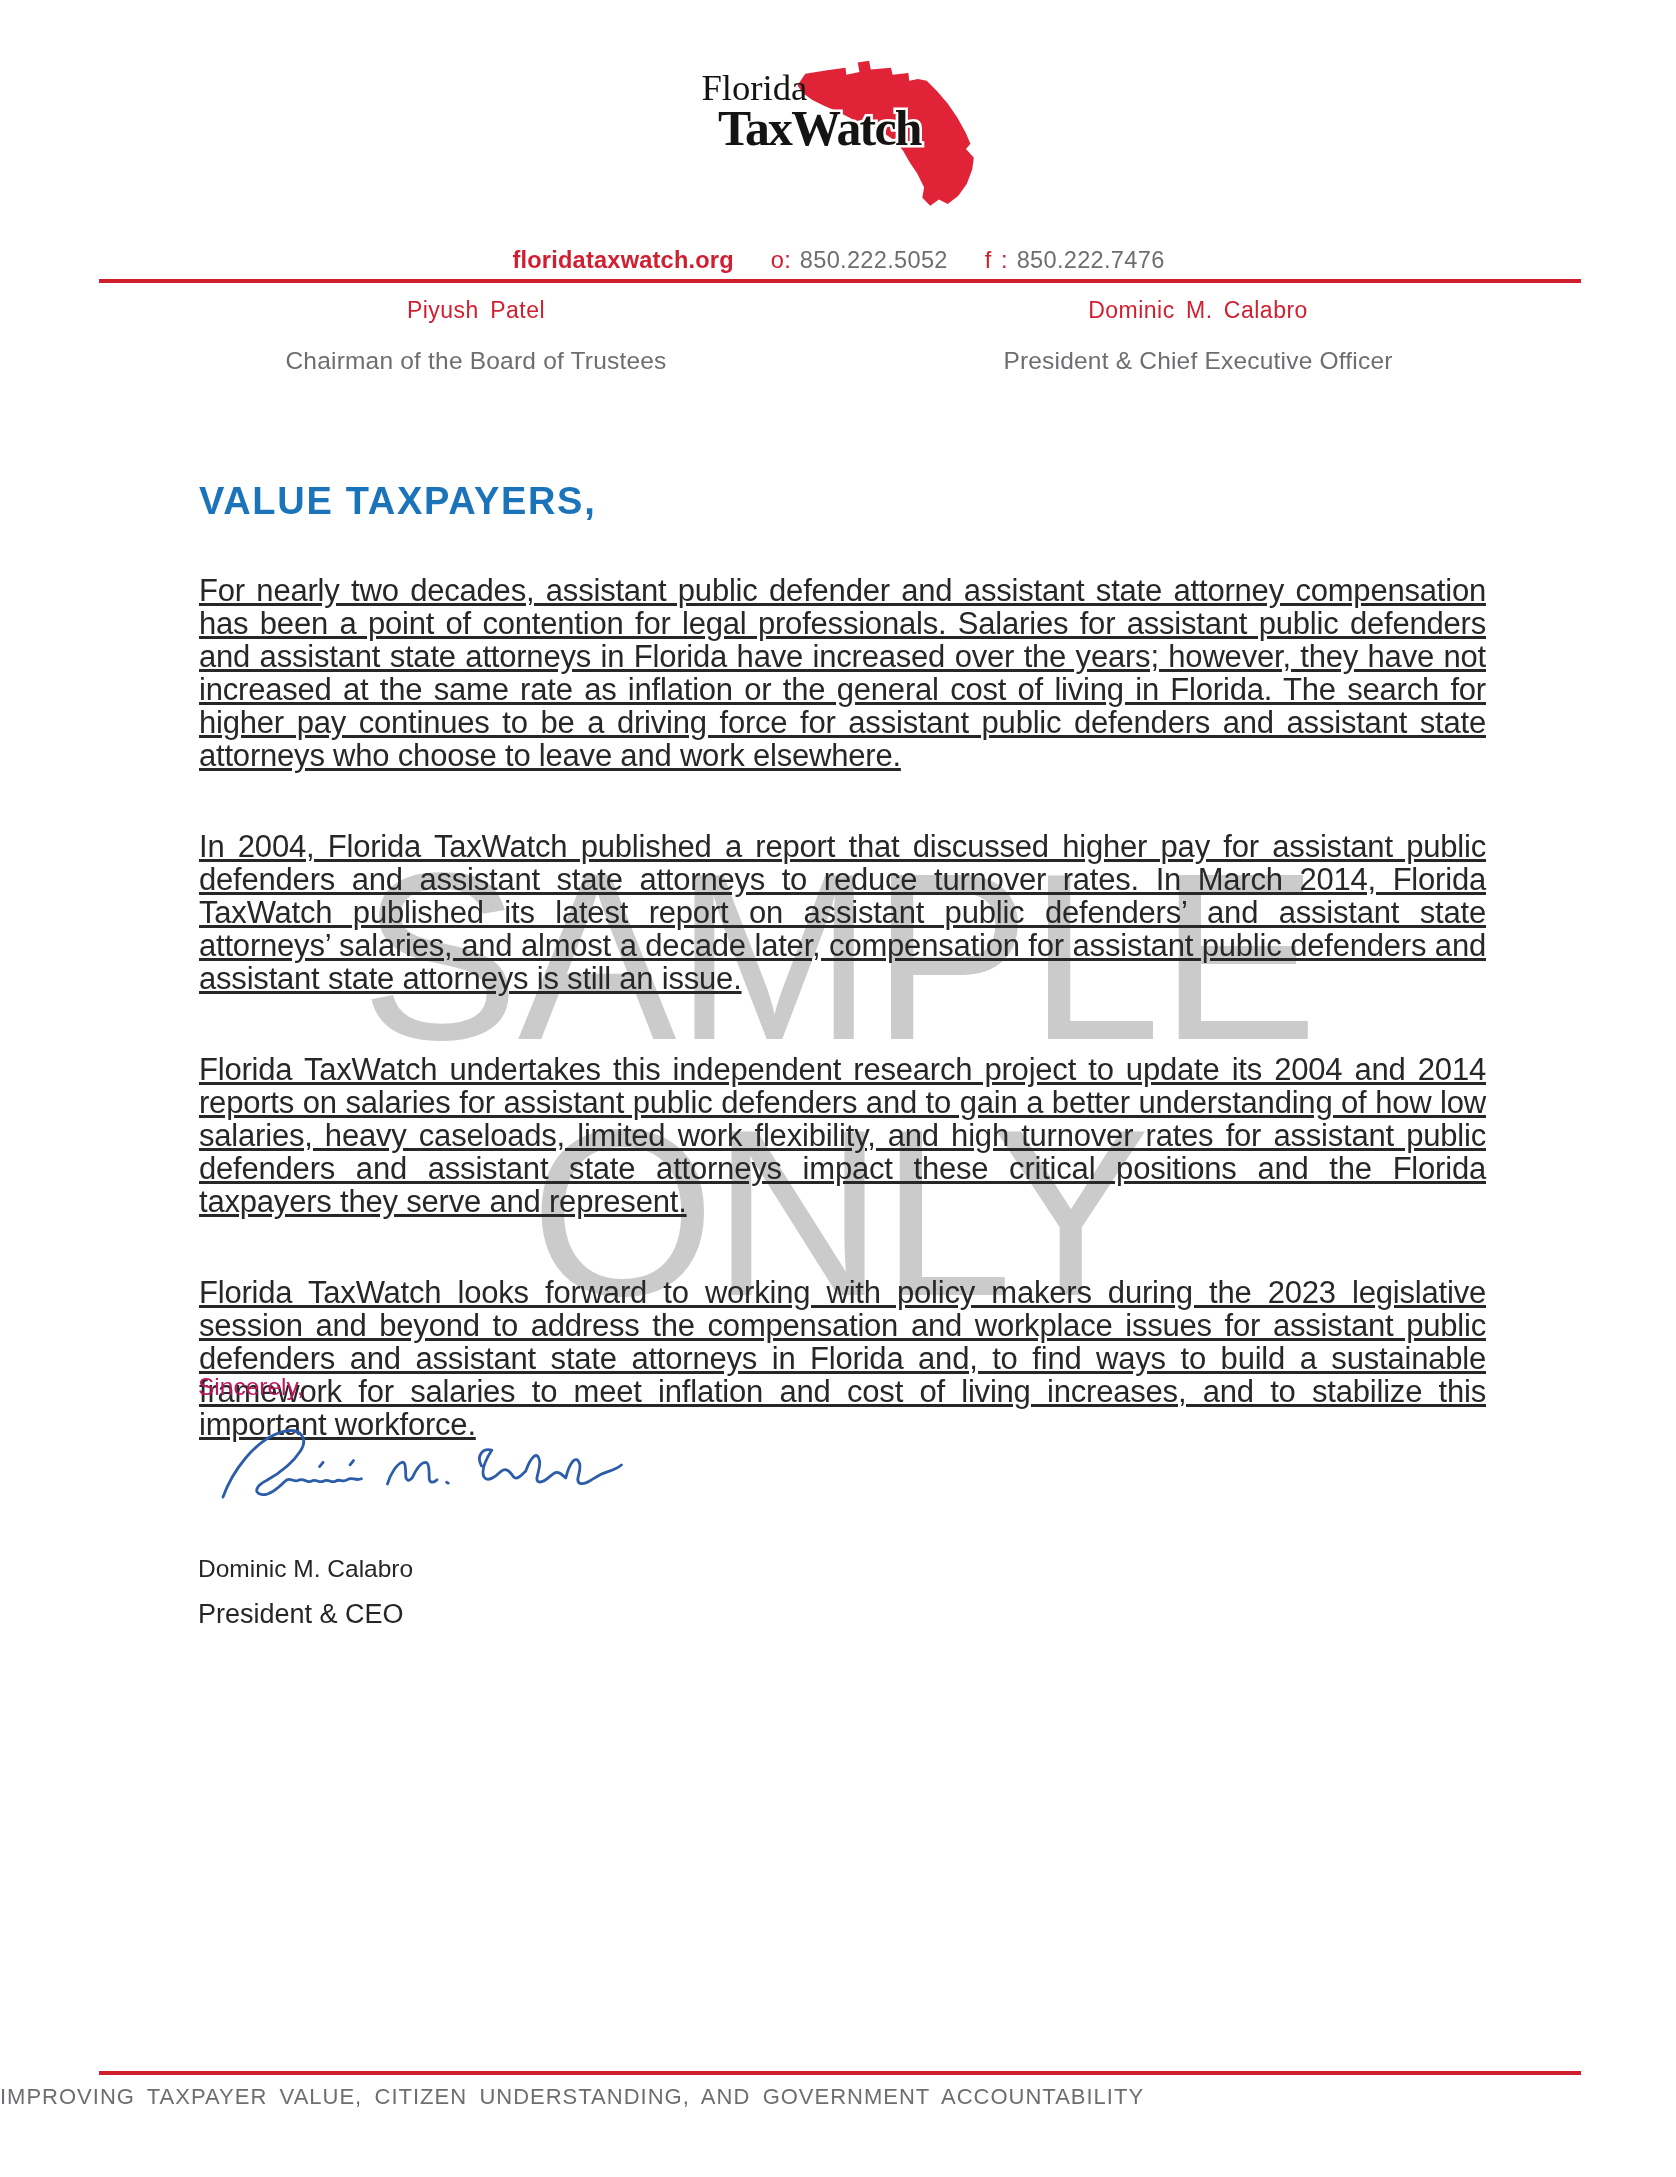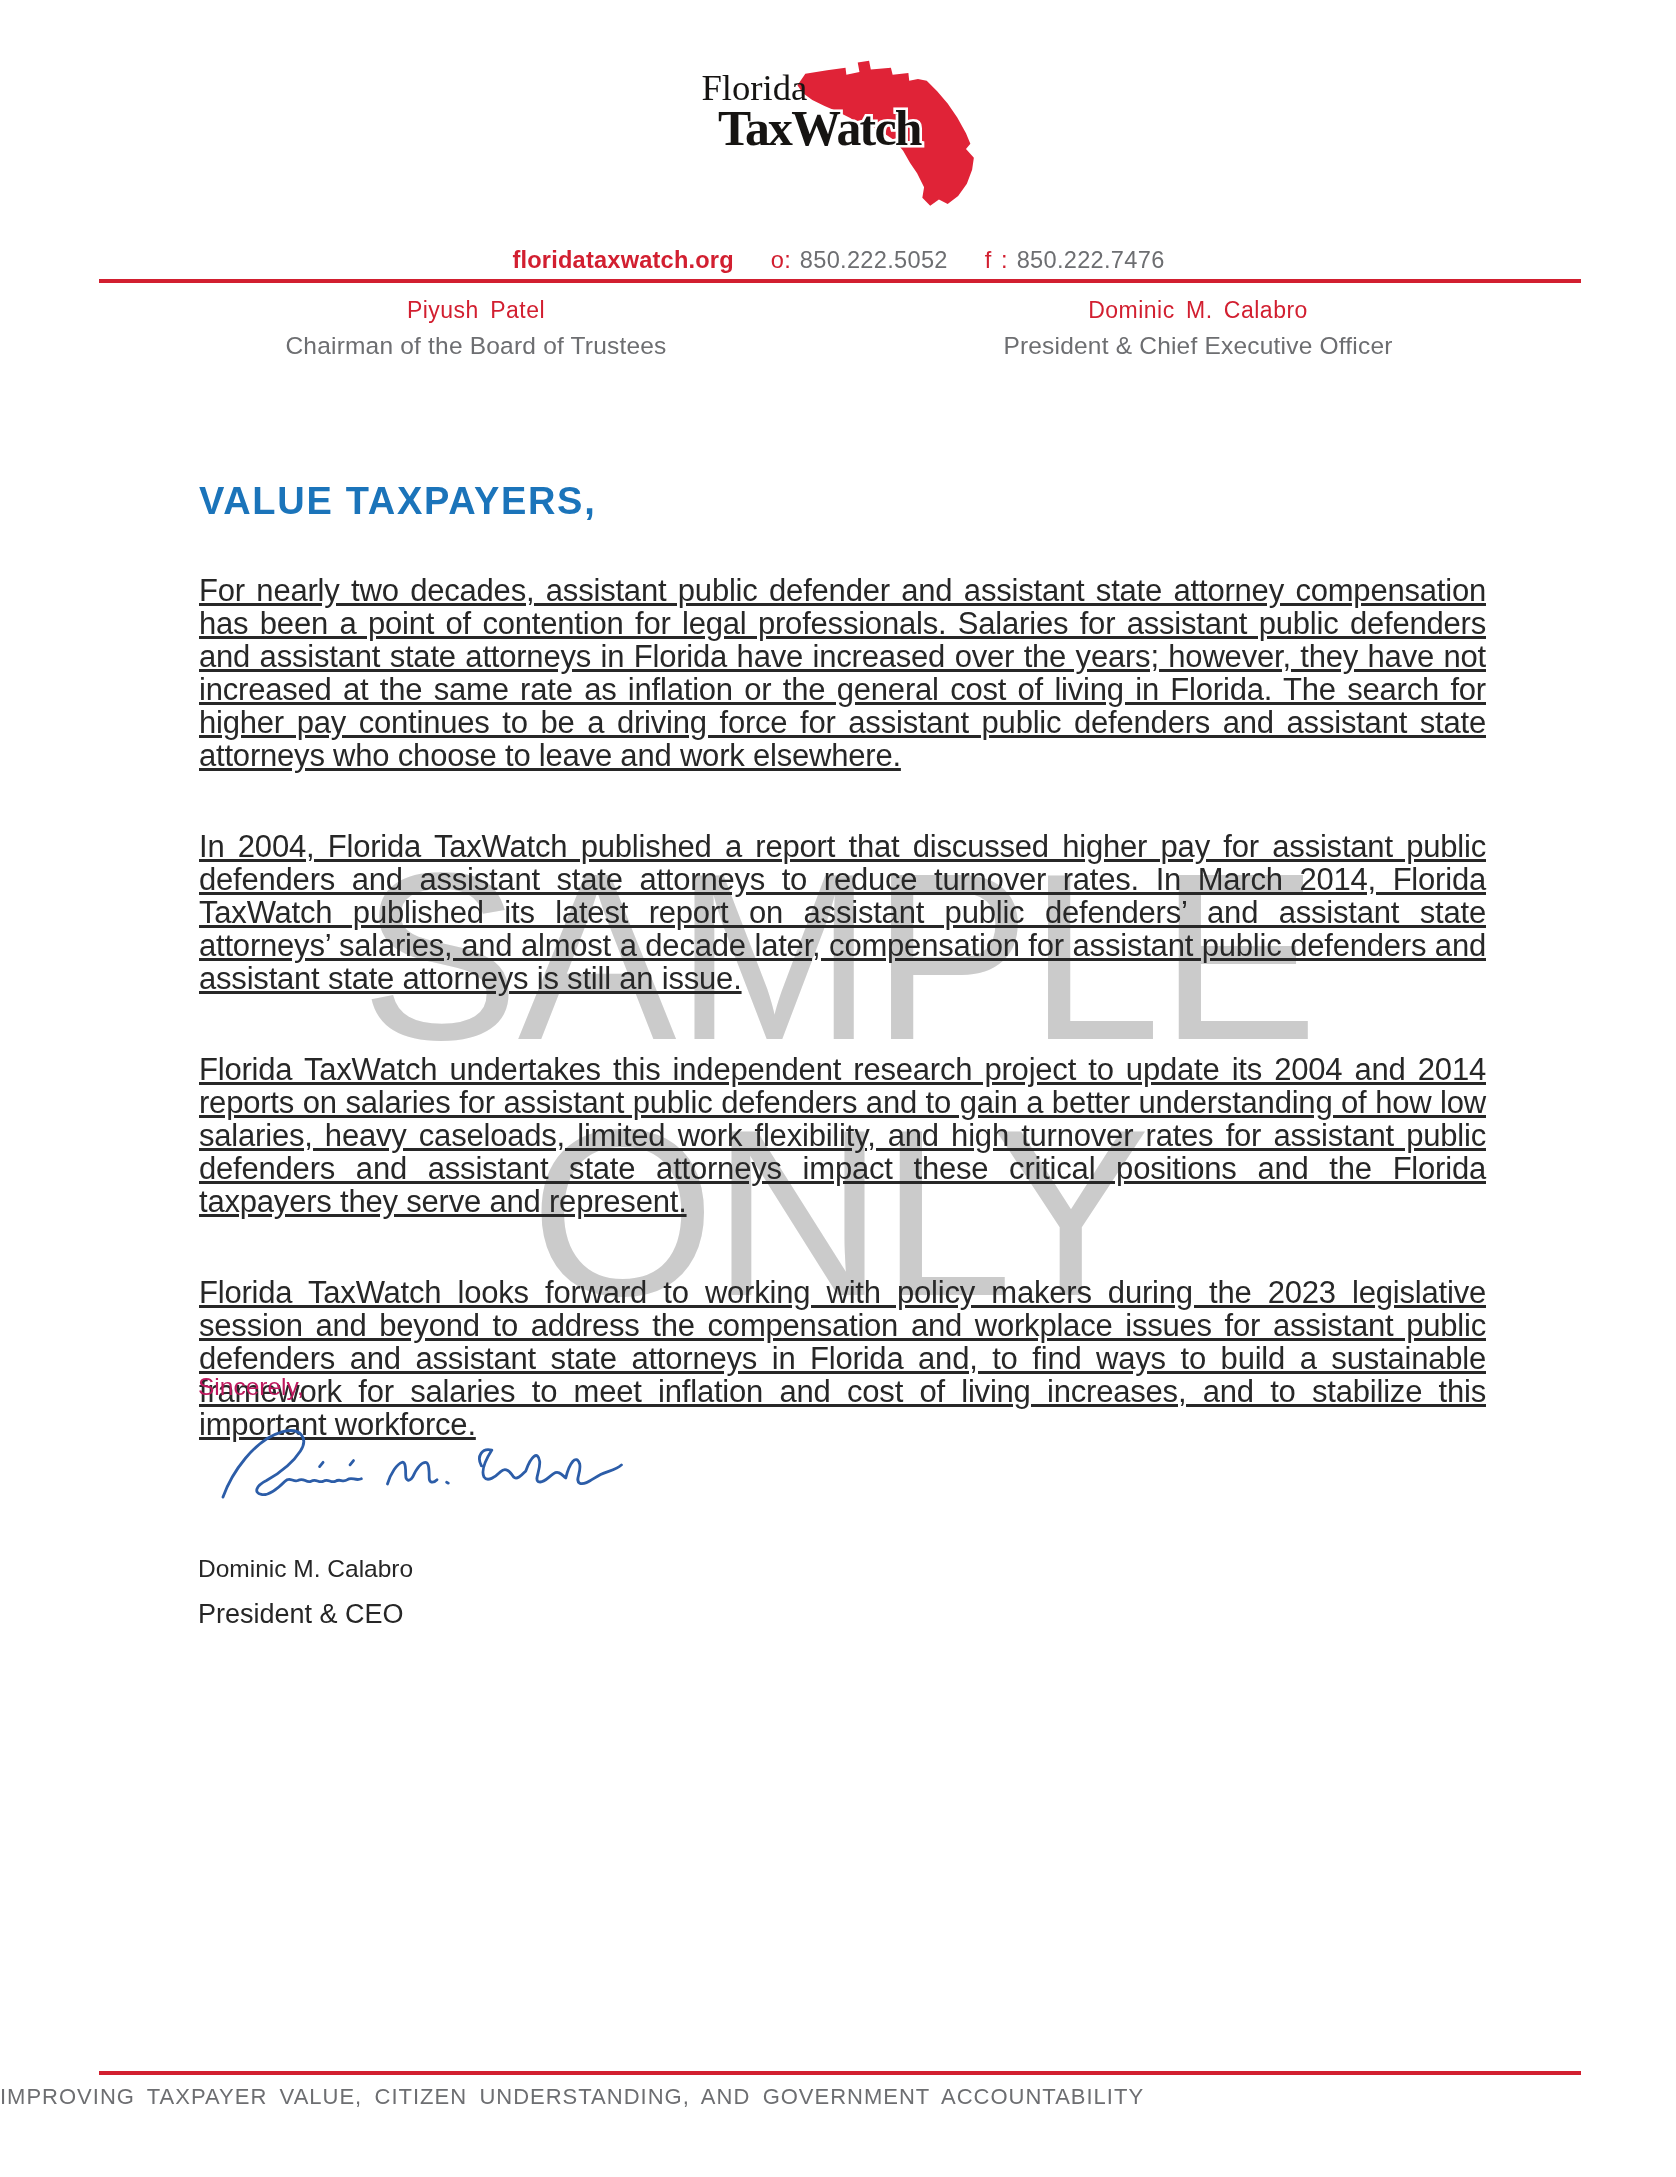--- a/index.html
+++ b/index.html
@@ -40,21 +40,21 @@
   .rule{
     position:absolute;left:99px;width:1482px;height:3.5px;background:#d21f30;
   }
   .rule-top{top:279px;}
   .rule-bottom{top:2071px;}
   
   .officer{position:absolute;top:297px;width:454px;text-align:center;}
   .officer-left{left:249px;}
   .officer-right{left:971px;}
   .officer .name{font-size:23px;color:#d21f30;letter-spacing:0.5px;word-spacing:4.4px;}
-  .officer .title{font-size:24.5px;color:#6d6e71;margin-top:8px;letter-spacing:0.2px;}
+  .officer .title{font-size:24.5px;color:#6d6e71;margin-top:23px;letter-spacing:0.2px;}
   
   .salutation{
     position:absolute;left:199px;top:480px;
     font-size:38px;font-weight:700;color:#1b74ba;letter-spacing:1.7px;
   }
   .letter-body{position:absolute;left:199px;top:574px;width:1287px;}
   .letter-body p{
     margin:0 0 58px 0;
     font-size:31px;line-height:33px;color:#272727;
     text-align:justify;letter-spacing:-0.2px;text-decoration:underline;

